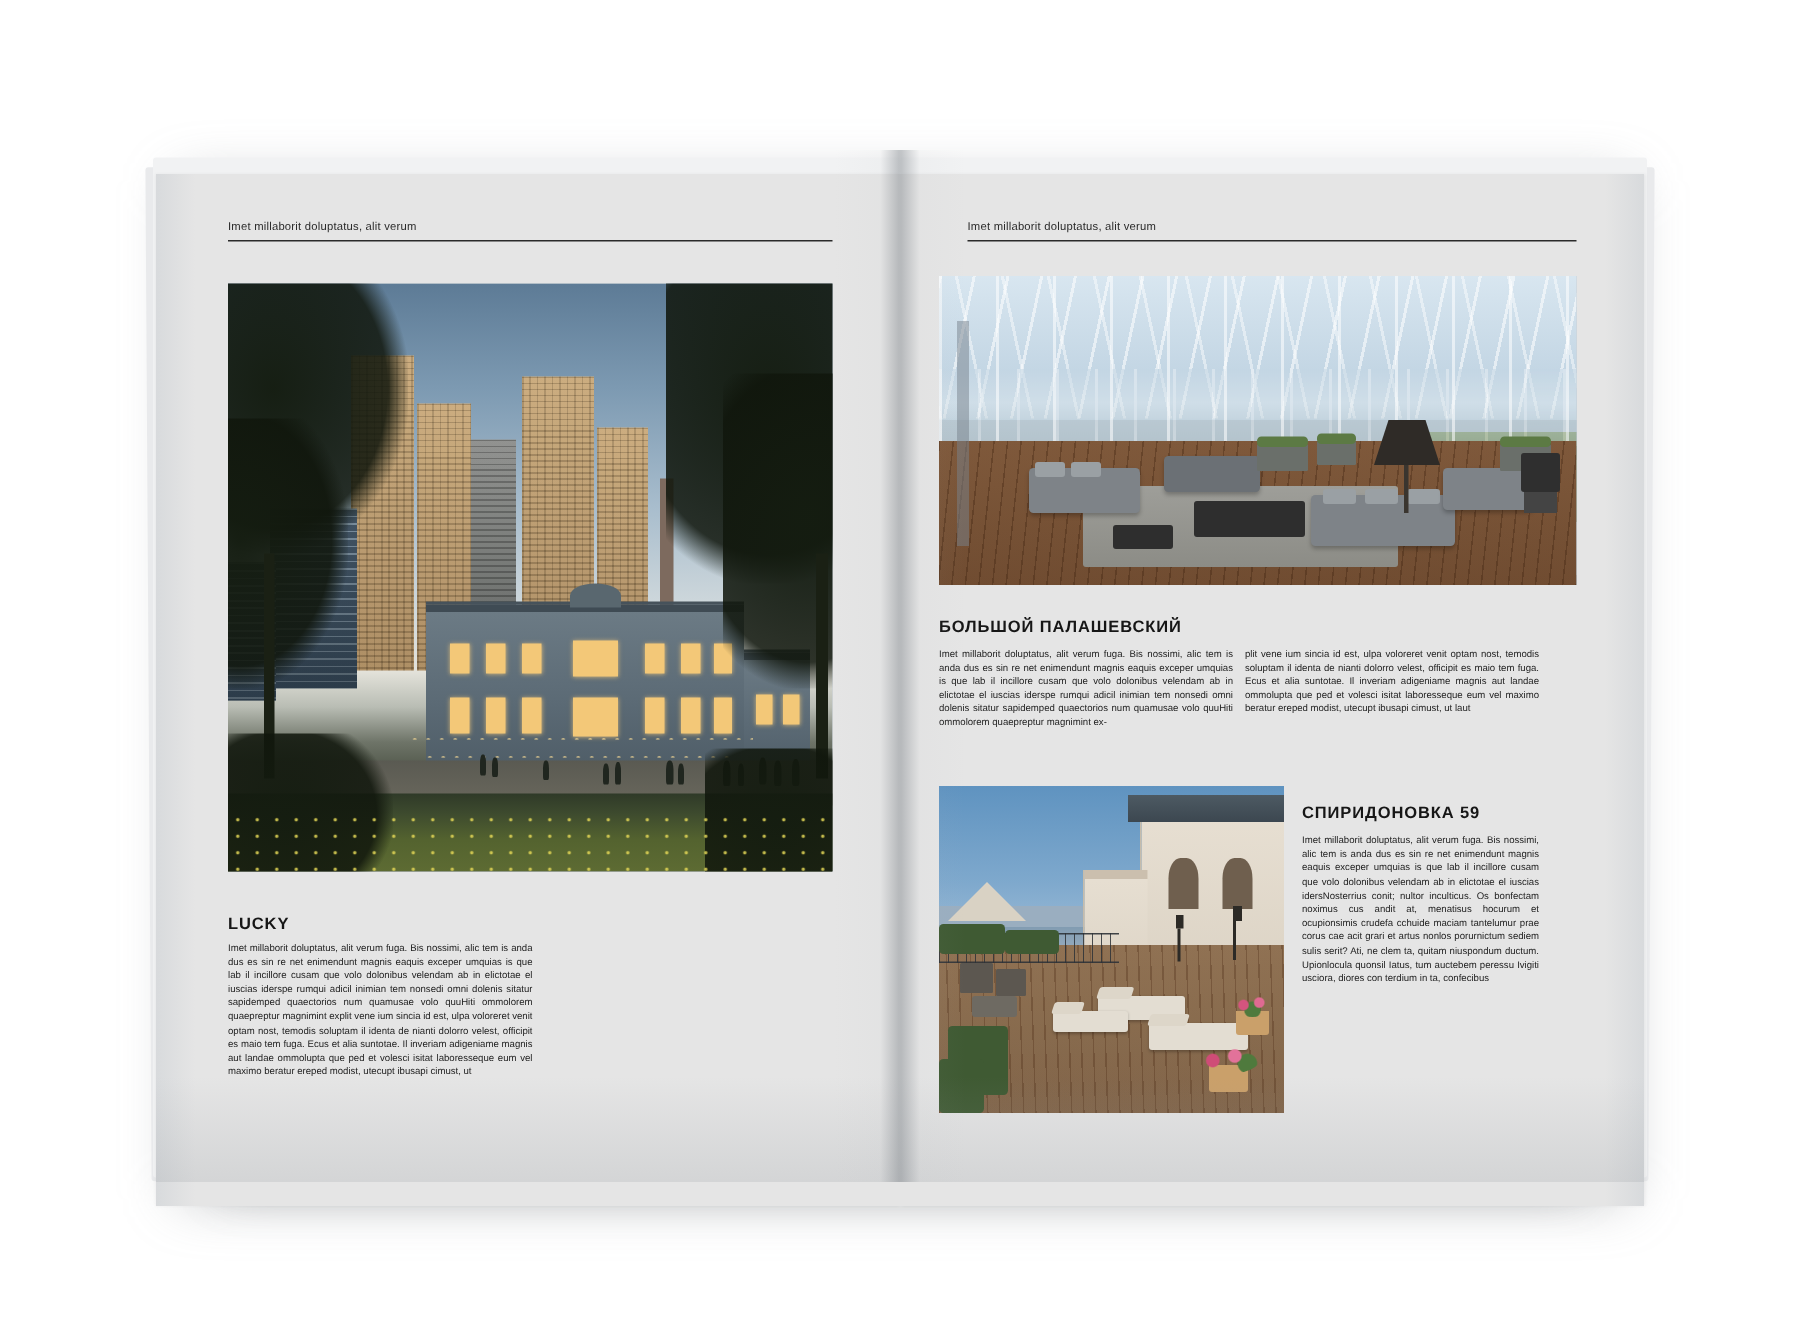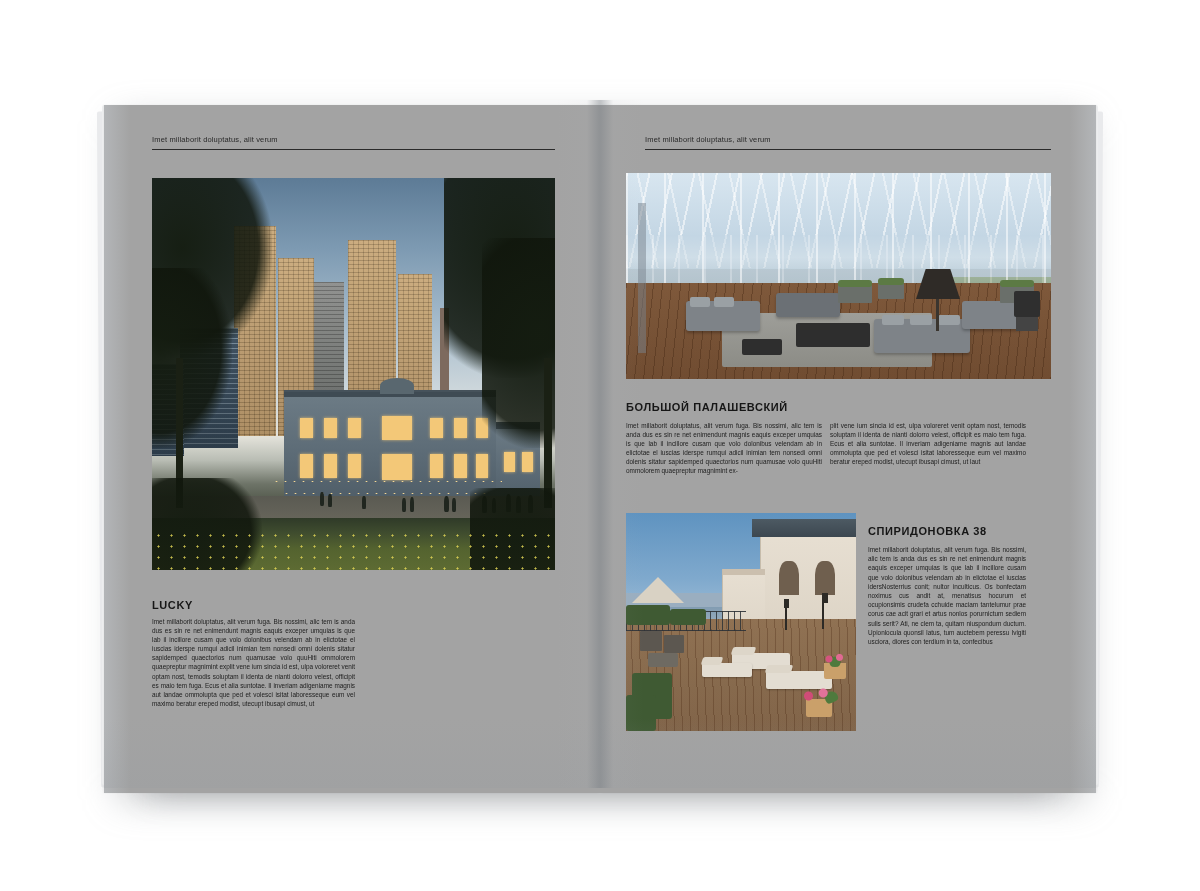--- a/index.html
+++ b/index.html
@@ -52,24 +52,24 @@
   
   .spread {
     position: absolute;
     left: 104px;
     top: 100px;
     width: 992px;
     height: 688px;
   }
   .page {
     position: absolute;
-    top: 5px;
+    top: 16px;
     width: 496px;
     height: 688px;
-    background: #a3a3a3;
+    background: #e5e5e5;
     overflow: hidden;
   }
   .page.left  { left: 0;    box-shadow: -1px 0 2px rgba(0,0,0,0.05); }
   .page.right { left: 496px; box-shadow: 1px 0 2px rgba(0,0,0,0.05); }
 
   
   .gutter {
     position: absolute;
     left: 452px;
     top: 0;
@@ -503,21 +503,21 @@
 
           <div class="flowerpot" style="left:198px; top:150px; width:22px; height:16px;"></div>
           <div class="flowers" style="left:194px; top:138px; width:30px; height:16px; background: radial-gradient(circle at 30% 50%, #d4547e 0 3px, rgba(0,0,0,0) 4px), radial-gradient(circle at 65% 40%, #e06a92 0 3px, rgba(0,0,0,0) 4px), radial-gradient(circle at 50% 70%, #4f7a3d 0 5px, rgba(0,0,0,0) 6px);"></div>
           <div class="flowerpot" style="left:180px; top:186px; width:26px; height:18px;"></div>
           <div class="flowers" style="left:172px; top:172px; width:42px; height:20px; background: radial-gradient(circle at 25% 55%, #cf4c77 0 4px, rgba(0,0,0,0) 5px), radial-gradient(circle at 60% 40%, #e2729a 0 4px, rgba(0,0,0,0) 5px), radial-gradient(circle at 80% 65%, #4f7a3d 0 6px, rgba(0,0,0,0) 7px);"></div>
           <div class="hedge" style="left:6px; top:160px; width:40px; height:46px;"></div>
           <div class="hedge" style="left:0px; top:182px; width:30px; height:36px;"></div>
         </div>
       </div>
 
-      <div class="heading" style="left:268px; top:420px;">СПИРИДОНОВКА 38</div>
+      <div class="heading" style="left:268px; top:420px;">СПИРИДОНОВКА 59</div>
       <div class="body-col narrow" style="left:268px; top:440px; width:158px; height:186px;">Imet millaborit doluptatus, alit verum fuga. Bis nossimi, alic tem is anda dus es sin re net enimendunt magnis eaquis exceper umquias is que lab il incillore cusam que volo dolonibus velendam ab in elictotae el iuscias idersNosterrius conit; nultor inculticus. Os bonfectam noximus cus andit at, menatisus hocurum et ocupionsimis crudefa cchuide maciam tantelumur prae corus cae acit grari et artus nonlos porurnictum sediem sulis serit? Ati, ne clem ta, quitam niuspondum ductum. Upionlocula quonsil Iatus, tum auctebem peressu Ivigiti usciora, diores con terdium in ta, confecibus</div>
 
       <div class="page-edge-sheen r" style="left:470px;"></div>
     </div>
 
     <div class="gutter"></div>
     <div class="page-bottom-curve"></div>
   </div>
 </div>
 

